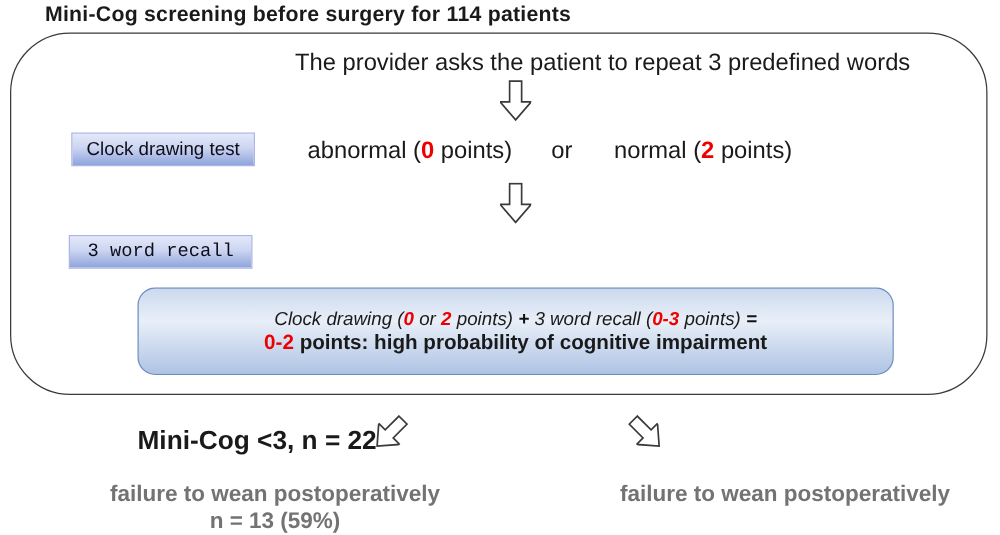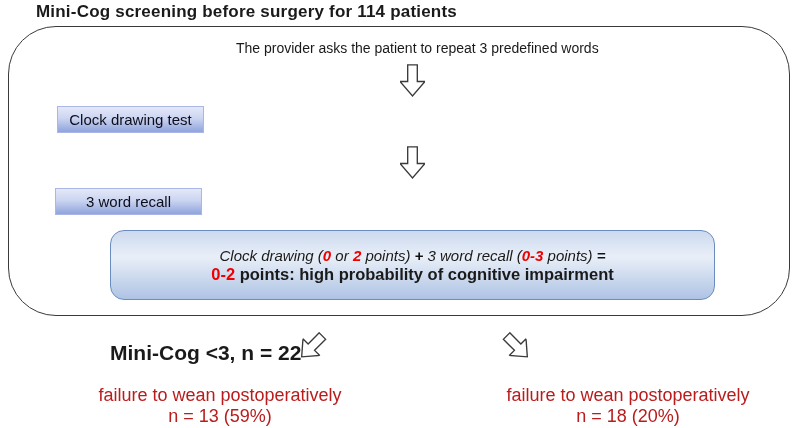--- a/index.html
+++ b/index.html
@@ -4,36 +4,36 @@
 <style>
   html,body{margin:0;padding:0;background:#fff;}
   .canvas{position:relative;width:800px;height:428px;background:#fff;
           font-family:"Liberation Sans",sans-serif;color:#1a1a1a;overflow:hidden;}
   .title{position:absolute;left:36px;top:2px;font-size:17px;font-weight:bold;letter-spacing:.2px;}
   .outer-box{position:absolute;left:8px;top:26px;width:780px;height:288px;
              border:1.6px solid #3a3a3a;border-radius:48px;background:#fff;}
   .tag{position:absolute;width:145px;height:25px;display:flex;align-items:center;justify-content:center;
        font-size:15px;color:#0d0d1a;border:1px solid #aab6e6;
        background:linear-gradient(180deg,#e4e9f9 0%,#ccd5f1 45%,#8fa4dc 100%);}
-  .rowtext{position:absolute;font-size:14px;white-space:nowrap;}
+  .rowtext{position:absolute;font-size:19px;white-space:nowrap;}
   .red{color:#ee0000;font-weight:bold;}
   .arrow-down{position:absolute;width:25px;height:33px;}
   .arrow-diag{position:absolute;width:24px;height:31px;}
   .rot-left{transform:rotate(45deg);}
   .rot-right{transform:rotate(-45deg);}
   .inner-box{position:absolute;left:110px;top:230px;width:605px;height:70px;border-radius:14px;
              border:1.6px solid #6b8cbf;box-sizing:border-box;
              background:linear-gradient(180deg,#ccd9ee 0%,#e9eff8 38%,#aec3e4 100%);
              display:flex;flex-direction:column;align-items:center;justify-content:center;gap:1px;}
   .formula{font-style:italic;font-size:15px;white-space:nowrap;}
   .formula .op{font-style:italic;font-weight:bold;color:#111;}
   .score-line{font-size:16.5px;font-weight:bold;white-space:nowrap;}
   .group-label{position:absolute;font-size:21px;font-weight:bold;white-space:nowrap;}
-  .outcome{position:absolute;width:320px;text-align:center;font-size:18px;font-weight:normal;
-           color:#b91c1c;line-height:21px;}
+  .outcome{position:absolute;width:320px;text-align:center;font-size:18px;font-weight:bold;
+           color:#737373;line-height:21px;}
 </style>
 </head>
 <body>
 
 <div class="canvas">
 
   <div class="title">Mini-Cog screening before surgery for 114 patients</div>
 
   <div class="outer-box"></div>
 
@@ -41,28 +41,33 @@
 
   <div class="arrow-down" style="left:400px;top:64px;">
     <svg width="25" height="33" viewBox="0 0 26 34">
       <path d="M8 0.8 L18 0.8 L18 18 L26 18 L13 33 L0 18 L8 18 Z" fill="#ffffff" stroke="#3a3a3a" stroke-width="1.4"></path>
     </svg>
   </div>
 
   <div class="tag" style="left:57px;top:106px;">
     <span>Clock drawing test</span>
   </div>
+  <div class="rowtext" style="left:246px;top:110px;">
+    <span><span>abnormal (</span><span class="red">0</span><span> points)</span></span>
+    <span style="margin-left:26px;">or</span>
+    <span style="margin-left:28px;"><span>normal (</span><span class="red">2</span><span> points)</span></span>
+  </div>
 
   <div class="arrow-down" style="left:400px;top:146px;">
     <svg width="25" height="33" viewBox="0 0 26 34">
       <path d="M8 0.8 L18 0.8 L18 18 L26 18 L13 33 L0 18 L8 18 Z" fill="#ffffff" stroke="#3a3a3a" stroke-width="1.4"></path>
     </svg>
   </div>
 
-  <div class="tag" style="left:55px;top:188px;">
+  <div class="tag" style="left:55px;top:188px;font-family:Liberation Mono, monospace;">
     <span>3 word recall</span>
   </div>
 
   <div class="inner-box">
     <div class="formula">
       <span>Clock drawing (</span><span class="red">0</span><span> or </span><span class="red">2</span><span> points) </span><span class="op">+</span><span> 3 word recall (</span><span class="red">0-3</span><span> points) </span><span class="op">=</span>
     </div>
     <div class="score-line">
       <span class="red">0-2</span><span> points: high probability of cognitive impairment</span>
     </div>
@@ -82,16 +87,15 @@
     </svg>
   </div>
 
 
   <div class="outcome" style="left:60px;top:385px;">
     <div>failure to wean postoperatively</div>
     <div>n = 13 (59%)</div>
   </div>
   <div class="outcome" style="left:468px;top:385px;">
     <div>failure to wean postoperatively</div>
-    <div>n = 18 (20%)</div>
   </div>
 
 </div>
 
 </body></html>

